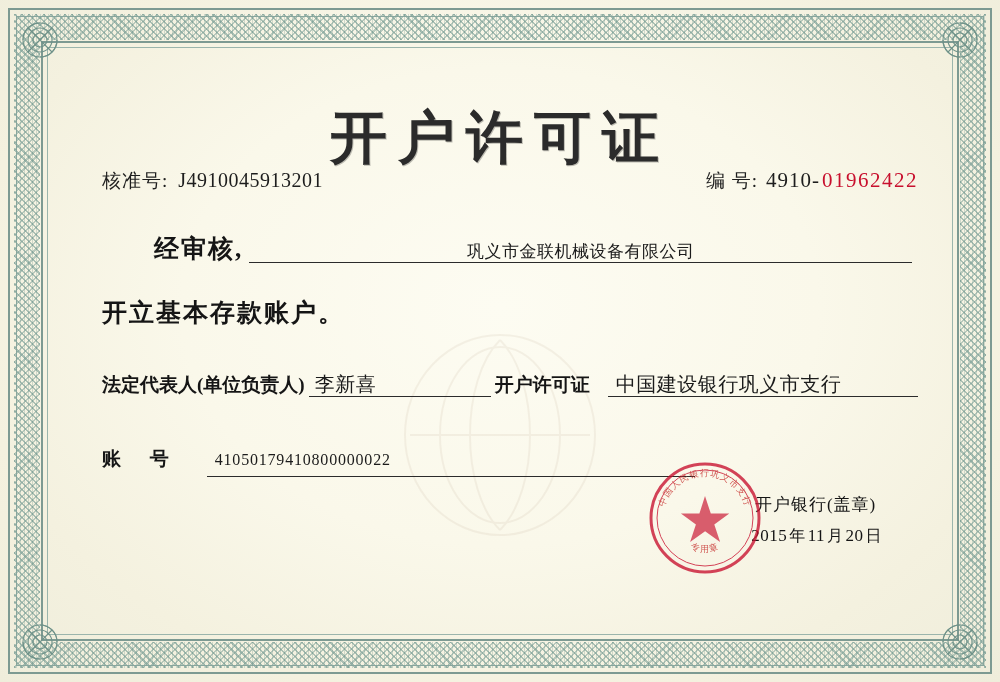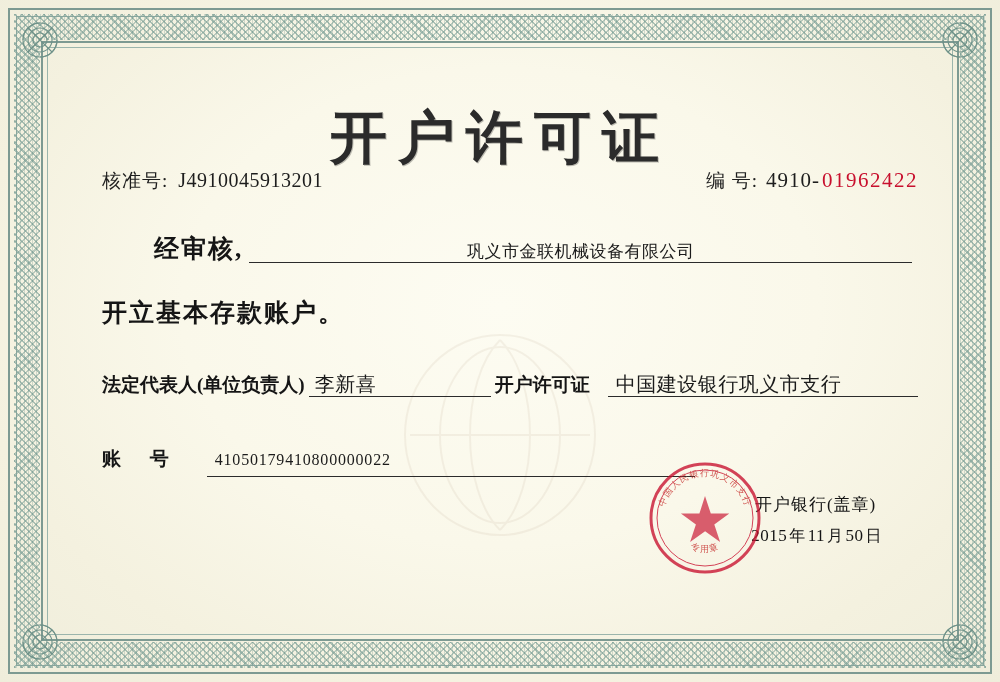--- a/index.html
+++ b/index.html
@@ -407,21 +407,21 @@
     <div class="row-account">
       <span class="acct-label">账 号</span>
       <span class="blank-acct">
         <span class="acct-value">41050179410800000022</span>
       </span>
     </div>
 
     <div class="issuer-block">
       <div class="issuer-label">开户银行(盖章)</div>
       <div class="issue-date">
-        <span class="num">2015</span><span>年</span><span class="num">11</span><span>月</span><span class="num">50</span><span>日</span>
+        <span class="num">2015</span><span>年</span><span class="num">11</span><span>月</span><span class="num">20</span><span>日</span>
       </div>
     </div>
 
     <div class="seal">
       <svg viewBox="0 0 120 120" xmlns="http://www.w3.org/2000/svg">
         <defs>
           <path id="sealTopArc" d="M18,60 a42,42 0 0 1 84,0"></path>
           <path id="sealBottomArc" d="M26,60 a34,34 0 0 0 68,0"></path>
         </defs>
         <circle cx="60" cy="60" r="54" fill="none" stroke="#c8102e" stroke-width="3"></circle>

